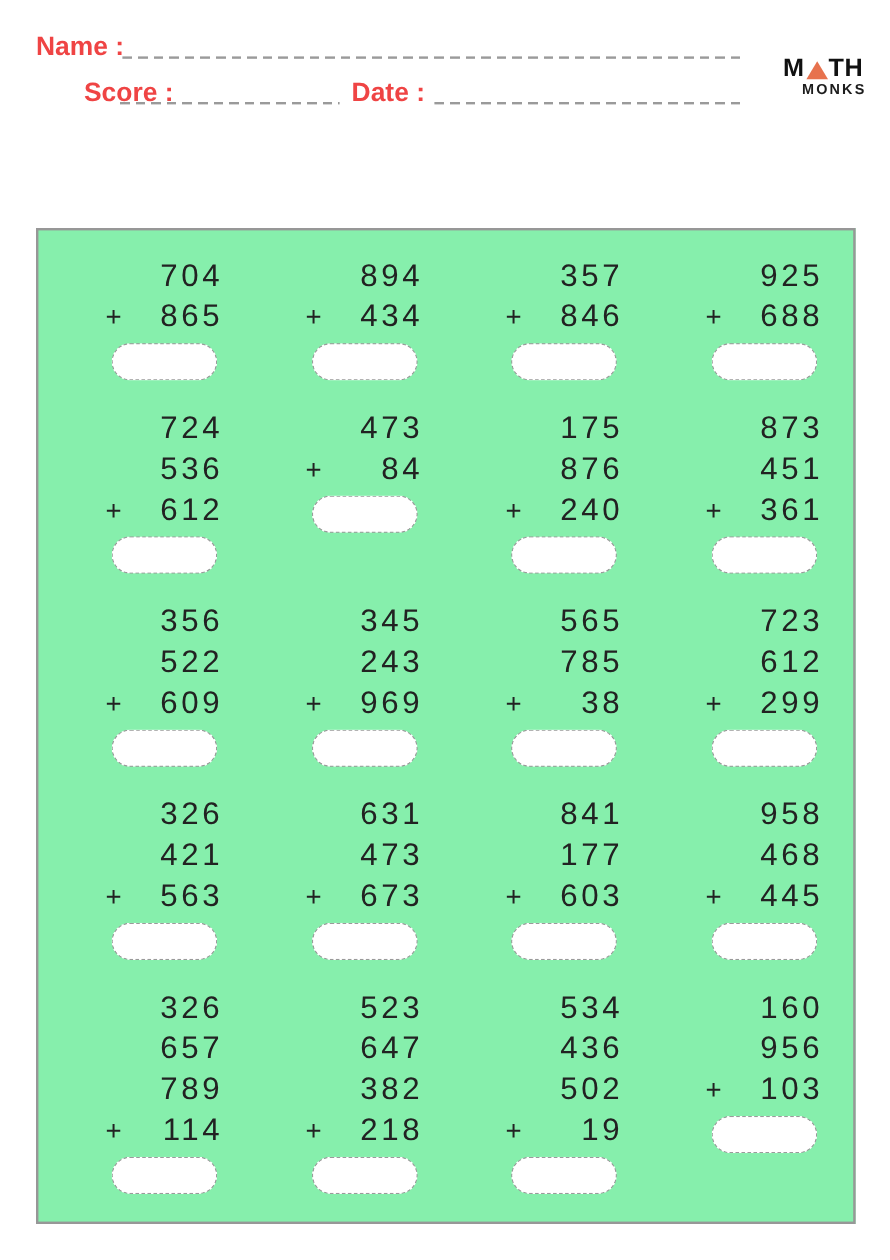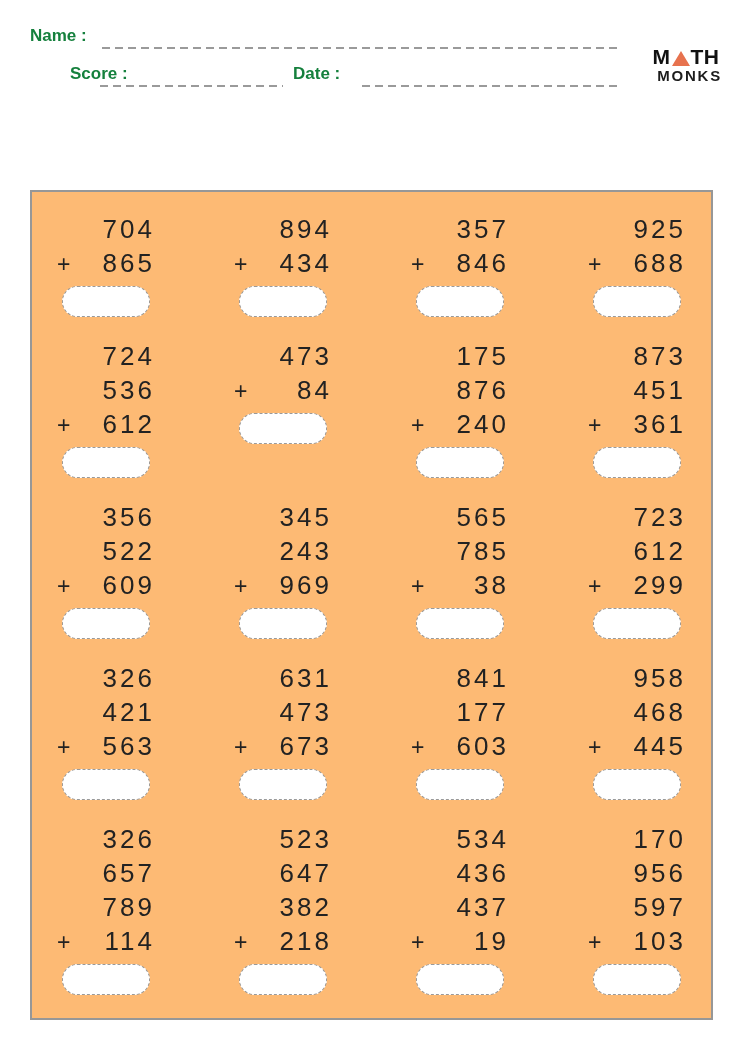--- a/index.html
+++ b/index.html
@@ -1,49 +1,49 @@
 <!DOCTYPE html>
 <html><head>
 <meta charset="utf-8">
 <style>
   html,body{margin:0;padding:0;background:#fff;}
   .page{
     position:relative;width:742px;height:1050px;background:#ffffff;
     font-family:"Liberation Sans",sans-serif;color:#1c1c1c;overflow:hidden;
   }
   
-  .lbl{position:absolute;font-size:17px;font-weight:600;color:#15803d;}
+  .lbl{position:absolute;font-size:22px;font-weight:600;color:#ef4444;}
   .lbl-name{left:30px;top:26px;}
   .lbl-score{left:30px;top:64px;margin-left:40px;}
   .lbl-date{left:293px;top:64px;}
   .dline{
     position:absolute;height:2px;
     background:repeating-linear-gradient(to right,#9a9a9a 0 8px,transparent 8px 13px);
   }
   .line-name{left:102px;top:47px;width:518px;}
   .line-score{left:100px;top:85px;width:183px;}
   .line-date{left:362px;top:85px;width:258px;}
   
   .logo{position:absolute;left:648px;top:46px;width:76px;text-align:center;}
   .logo-row{display:flex;align-items:flex-end;justify-content:center;font-size:21px;font-weight:bold;letter-spacing:.5px;color:#111;line-height:22px;}
   .logo-tri{width:0;height:0;display:inline-block;margin:0 1px 2px 1px;
     border-left:9px solid transparent;border-right:9px solid transparent;}
-  .logo-sub{font-size:15px;font-weight:bold;letter-spacing:1.8px;color:#1c1c1c;text-align:right;padding-right:2px;margin-top:-1px;}
+  .logo-sub{font-size:12px;font-weight:bold;letter-spacing:1.8px;color:#1c1c1c;text-align:right;padding-right:2px;margin-top:-1px;}
   
   .title-box{position:absolute;left:147px;top:115px;width:426px;height:57px;}
   .title-box svg{position:absolute;left:0;top:0;}
   .title-text{
     position:absolute;left:0;top:0;width:100%;height:100%;
     display:flex;align-items:center;justify-content:center;
     font-size:35px;font-weight:600;letter-spacing:1.5px;color:#151515;
   }
   
   .main-box{
     position:absolute;left:30px;top:190px;width:683px;height:830px;
-    border:2px solid #979797;box-sizing:border-box;background:#fdba74;
+    border:2px solid #979797;box-sizing:border-box;background:#86efac;padding-left:31px;
   }
   .grid{
     display:grid;grid-template-columns:repeat(4,136px);
     justify-content:space-between;row-gap:22px;
     padding:20px 6px 0 6px;
   }
   .problem{display:flex;justify-content:center;}
   .p-block{width:98px;position:relative;}
   .num-line{
     position:relative;text-align:right;font-size:26px;line-height:34px;
@@ -222,30 +222,29 @@
             <div class="num-line"><span class="num">647</span></div>
             <div class="num-line"><span class="num">382</span></div>
             <div class="num-line"><span class="plus">+</span><span class="num">218</span></div>
             <div class="answer-pill"></div>
           </div>
         </div>
         <div class="problem">
           <div class="p-block">
             <div class="num-line"><span class="num">534</span></div>
             <div class="num-line"><span class="num">436</span></div>
-            <div class="num-line"><span class="num">437</span></div>
+            <div class="num-line"><span class="num">502</span></div>
             <div class="num-line"><span class="plus">+</span><span class="num">19</span></div>
             <div class="answer-pill"></div>
           </div>
         </div>
         <div class="problem">
           <div class="p-block">
-            <div class="num-line"><span class="num">170</span></div>
+            <div class="num-line"><span class="num">160</span></div>
             <div class="num-line"><span class="num">956</span></div>
-            <div class="num-line"><span class="num">597</span></div>
             <div class="num-line"><span class="plus">+</span><span class="num">103</span></div>
             <div class="answer-pill"></div>
           </div>
         </div>
       </div>
   </div>
 
 </div>
 
 </body></html>

